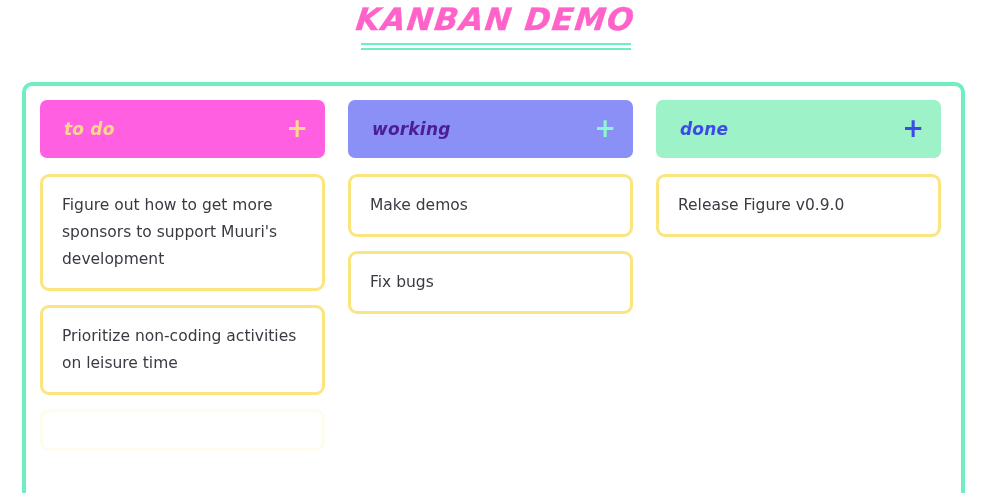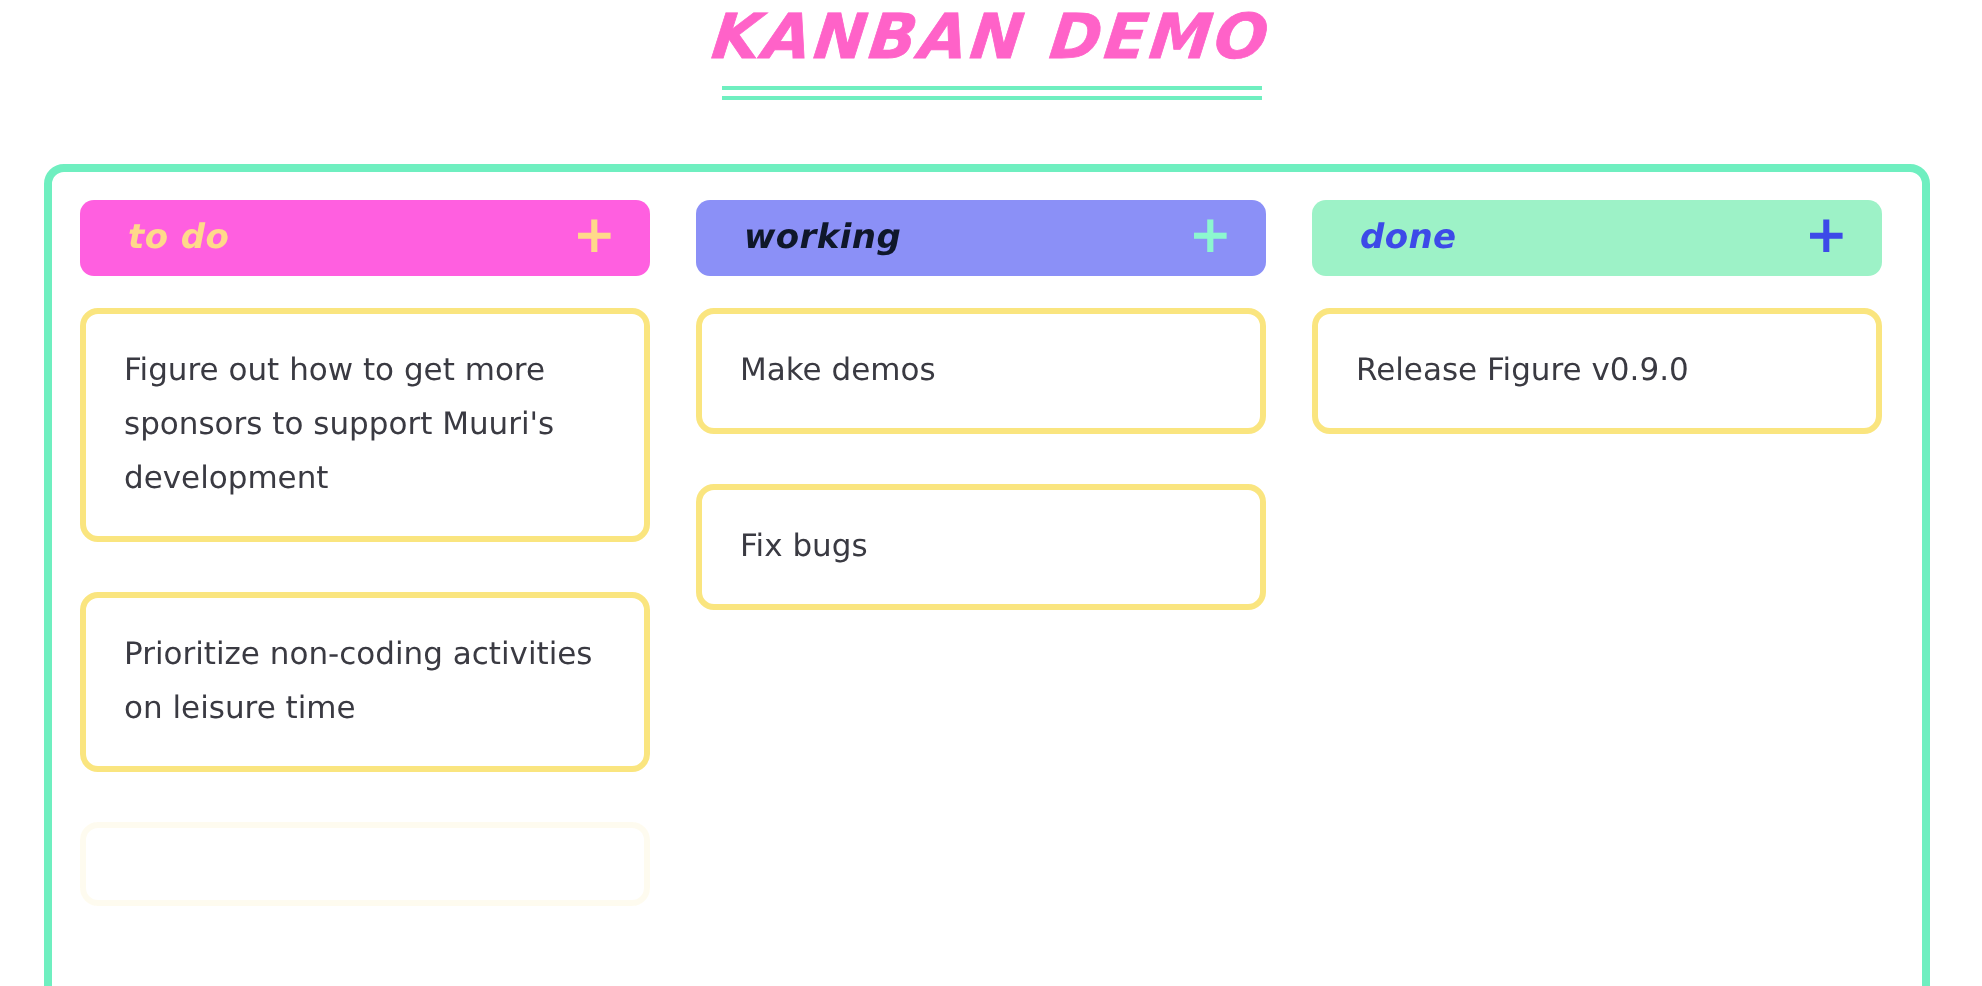--- a/index.html
+++ b/index.html
@@ -68,21 +68,21 @@
     gap: 23px;
     align-items: flex-start;
   }
   .column {
     width: 285px;
     flex: 0 0 285px;
   }
 
   
   .col-header {
-    height: 38px;
+    height: 58px;
     border-radius: 7px;
     display: flex;
     align-items: center;
     justify-content: space-between;
     padding: 0 17px 0 24px;
     box-sizing: border-box;
     user-select: none;
   }
   .col-title {
     font-size: 17px;
@@ -96,33 +96,33 @@
     line-height: 1;
     display: block;
     margin-top: -2px;
   }
 
   .col-todo .col-header    { background: #ff5fe0; }
   .col-todo .col-title     { color: #ffd98a; }
   .col-todo .plus-icon     { color: #ffd98a; }
 
   .col-working .col-header { background: #8b90f7; }
-  .col-working .col-title  { color: #0f172a; }
+  .col-working .col-title  { color: #4c1d95; }
   .col-working .plus-icon  { color: #8cf7cf; }
 
   .col-done .col-header    { background: #9df2c7; }
   .col-done .col-title     { color: #3d4ae8; text-align: right; }
   .col-done .plus-icon     { color: #3d4ae8; }
 
   
   .cards {
     margin-top: 16px;
     display: flex;
     flex-direction: column;
-    gap: 25px;
+    gap: 14px;
   }
   .card {
     background: #ffffff;
     border: 3px solid #fae57f;
     border-radius: 9px;
     padding: 15px 20px 15px 19px;
     box-sizing: border-box;
     min-height: 62px;
     display: flex;
     align-items: center;

